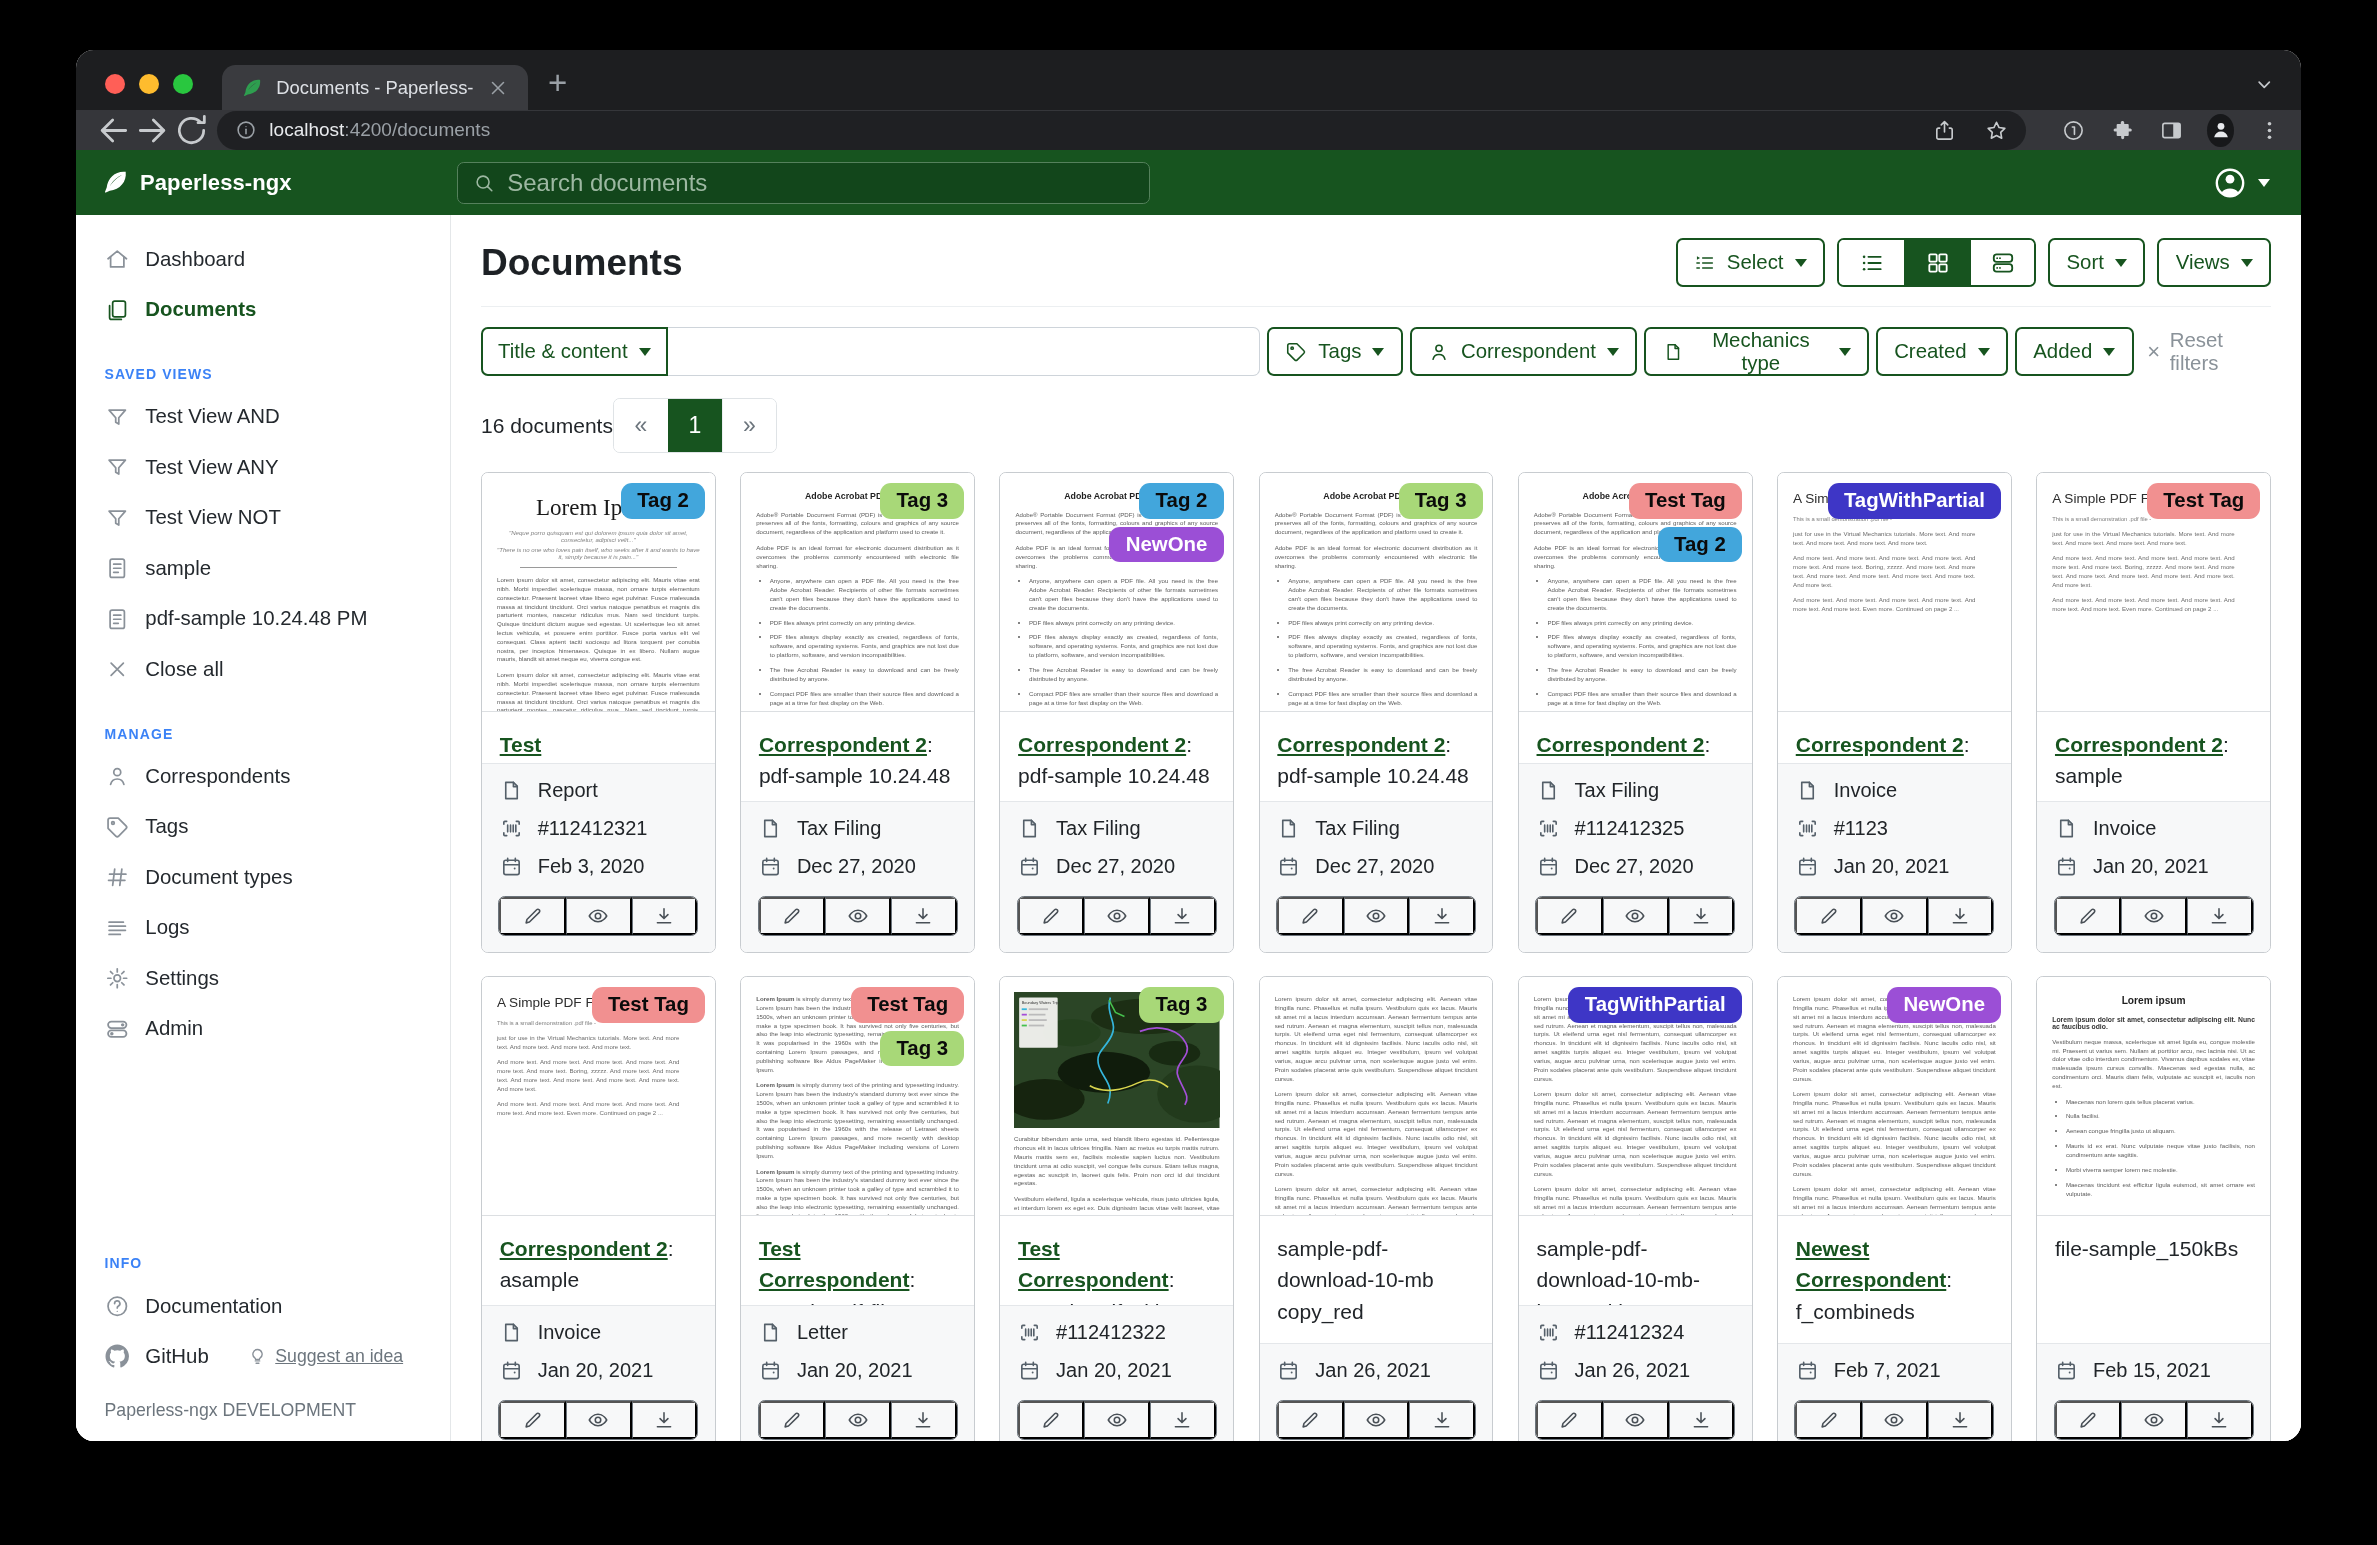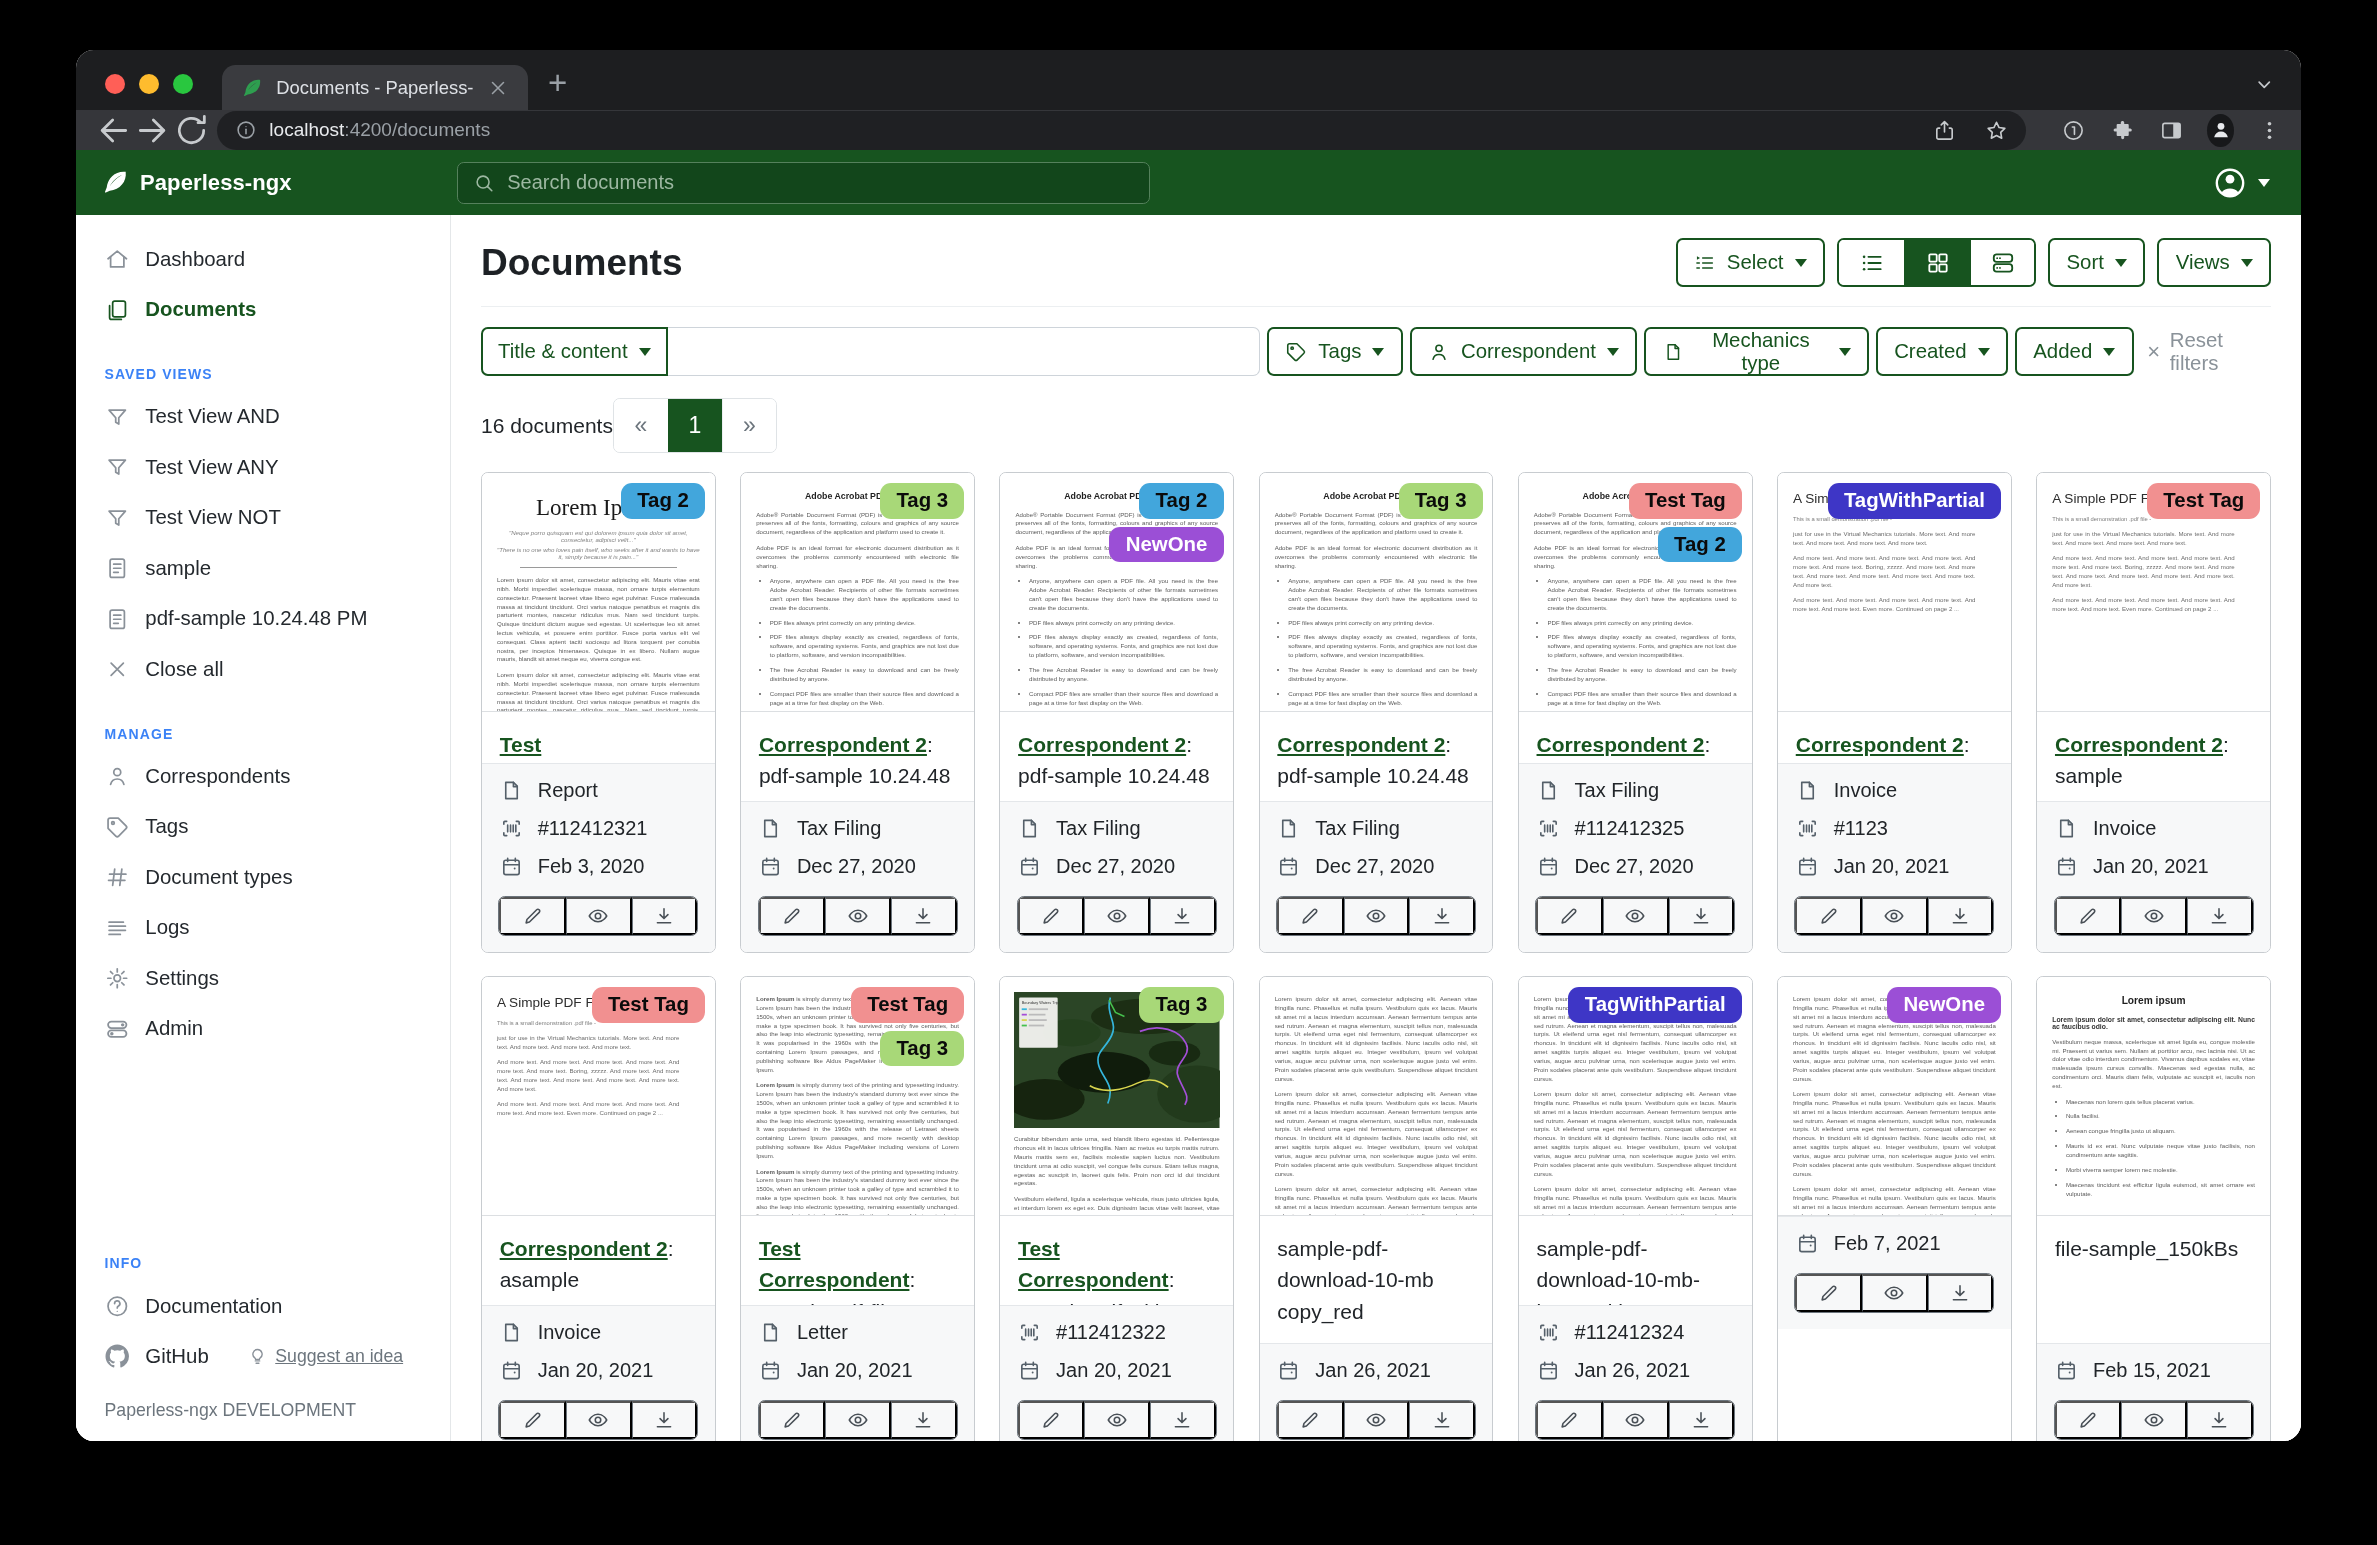--- a/index.html
+++ b/index.html
@@ -28,21 +28,21 @@
 .tool-ic svg{width:23px;height:23px}
 .chrome-avatar{width:33px;height:33px;border-radius:50%;background:#17181a;color:#e8eaed;display:flex;align-items:center;justify-content:center}
 .chrome-avatar svg{width:22px;height:22px}
 
 .app{flex:1;display:flex;flex-direction:column;min-height:0;background:#fff}
 .navbar{height:65px;background:var(--accent);display:flex;align-items:center;flex:none;color:#fff}
 .brand{display:flex;align-items:center;gap:11px;padding-left:24.5px;width:381px;flex:none;font-size:22px;font-weight:600;letter-spacing:0.1px}
 .brand .icon{width:28.5px;height:28.5px;color:#fff}
 .searchbox{width:693px;height:42px;background:#12461b;border:1.4px solid #55815c;border-radius:6.8px;display:flex;align-items:center;gap:12.2px;padding:0 15px;flex:none}
 .searchbox .icon{width:22px;height:22px;color:#9db8a2;flex:none}
-.searchbox input{flex:1;background:transparent;border:none;outline:none;font-size:20px;color:#fca5a5;font-family:inherit}
+.searchbox input{flex:1;background:transparent;border:none;outline:none;font-size:24px;color:#fca5a5;font-family:inherit}
 .searchbox input::placeholder{color:#9db8a2}
 .nav-spacer{flex:1}
 .nav-user{display:flex;align-items:center;gap:11px;padding-right:31px;color:#fff}
 .nav-user .icon{width:34px;height:34px}
 .caret{width:0;height:0;border-left:6.8px solid transparent;border-right:6.8px solid transparent;border-top:8.2px solid currentColor;display:inline-block}
 .body-row{flex:1;display:flex;min-height:0}
 
 .sidebar{width:375px;flex:none;border-right:1.4px solid #e4e7e9;padding:19px 0 0;display:flex;flex-direction:column;font-size:20.4px;color:#24292e;background:#fff}
 .side-item{display:flex;align-items:center;gap:16.3px;padding:13px 13.6px 13px 28.5px;color:#24292e;cursor:pointer}
 .side-item .icon{width:24.5px;height:24.5px;color:#8a9199;flex:none}
@@ -1333,20 +1333,21 @@
               <div class="thumb">
                 <div class="t-pad">
                   <p class="t-body">Lorem ipsum dolor sit amet, consectetur adipiscing elit. Aenean vitae fringilla nunc. Phasellus et nulla ipsum. Vestibulum quis ex lacus. Mauris sit amet mi a lacus interdum accumsan. Aenean fermentum tempus ante sed rutrum. Aenean et magna elementum, suscipit tellus non, malesuada turpis. Ut eleifend urna eget nisl fermentum, consequat ullamcorper ex rhoncus. In tincidunt elit id dignissim facilisis. Nunc iaculis odio nisl, sit amet sagittis turpis aliquet eu. Integer vestibulum, ipsum vel volutpat varius, augue arcu pulvinar urna, non scelerisque augue justo vel enim. Proin sodales placerat ante quis vestibulum. Suspendisse aliquet tincidunt cursus.</p>
                   <p class="t-body">Lorem ipsum dolor sit amet, consectetur adipiscing elit. Aenean vitae fringilla nunc. Phasellus et nulla ipsum. Vestibulum quis ex lacus. Mauris sit amet mi a lacus interdum accumsan. Aenean fermentum tempus ante sed rutrum. Aenean et magna elementum, suscipit tellus non, malesuada turpis. Ut eleifend urna eget nisl fermentum, consequat ullamcorper ex rhoncus. In tincidunt elit id dignissim facilisis. Nunc iaculis odio nisl, sit amet sagittis turpis aliquet eu. Integer vestibulum, ipsum vel volutpat varius, augue arcu pulvinar urna, non scelerisque augue justo vel enim. Proin sodales placerat ante quis vestibulum. Suspendisse aliquet tincidunt cursus.</p>
                   <p class="t-body">Lorem ipsum dolor sit amet, consectetur adipiscing elit. Aenean vitae fringilla nunc. Phasellus et nulla ipsum. Vestibulum quis ex lacus. Mauris sit amet mi a lacus interdum accumsan. Aenean fermentum tempus ante sed rutrum. Aenean et magna elementum, suscipit tellus non, malesuada turpis. Ut eleifend urna eget nisl fermentum, consequat ullamcorper ex rhoncus. In tincidunt elit id dignissim facilisis. Nunc iaculis odio nisl, sit amet sagittis turpis aliquet eu. Integer vestibulum, ipsum vel volutpat varius, augue arcu pulvinar urna, non scelerisque augue justo vel enim. Proin sodales placerat ante quis vestibulum. Suspendisse aliquet tincidunt cursus.</p>
                 </div>
                 <div class="tags">
                   <span class="tag" style="background: rgb(155, 79, 214); color: rgb(255, 255, 255);">NewOne</span>
                 </div>
               </div>
+              <div class="ctitle"><a class="corr">Newest Correspondent</a><span>: f_combineds</span></div>
               <div class="details">
                 <div class="drow">
                   <span class="icon">
                     <svg viewBox="0 0 24 24" fill="none" stroke="currentColor" stroke-width="1.7" stroke-linecap="round" stroke-linejoin="round">
                       <rect x="4" y="5.5" width="16" height="15" rx="2"></rect>
                       <path d="M8 3.5v3.2M16 3.5v3.2M4 10.2h16"></path>
                       <circle cx="15.3" cy="14" r="1" fill="currentColor" stroke="none"></circle>
                     </svg>
                   </span>
                   <span>Feb 7, 2021</span>

